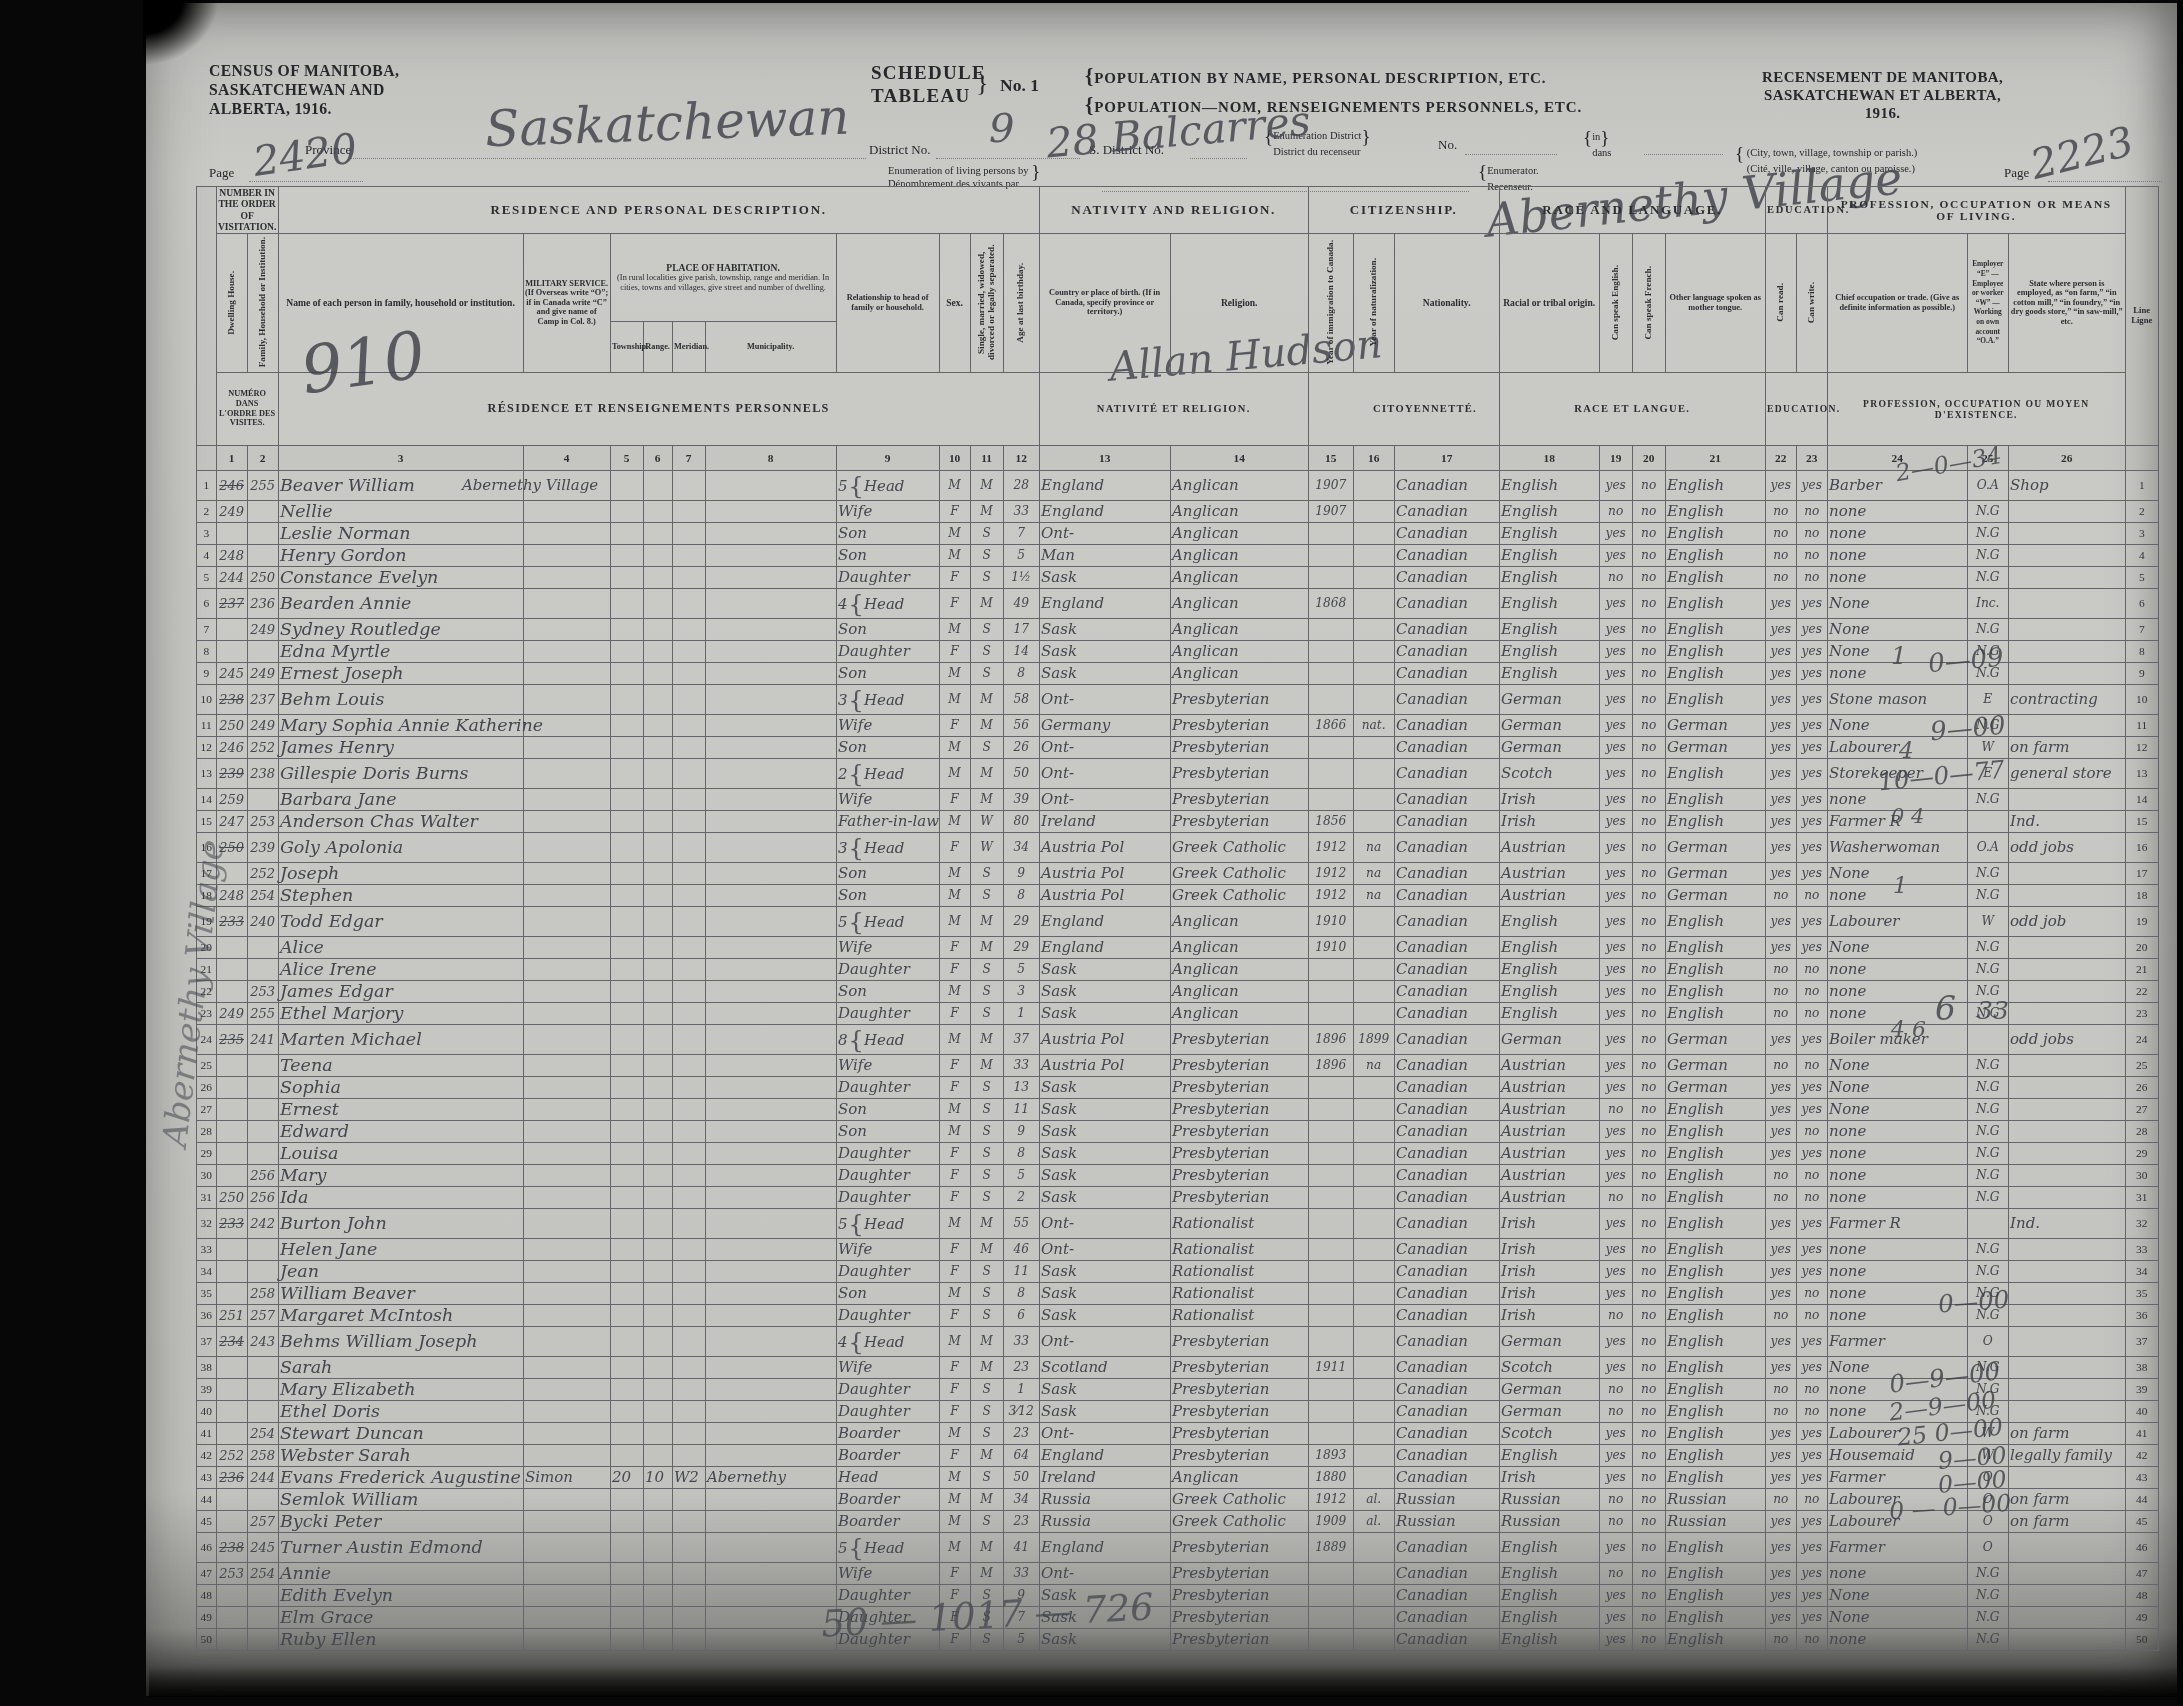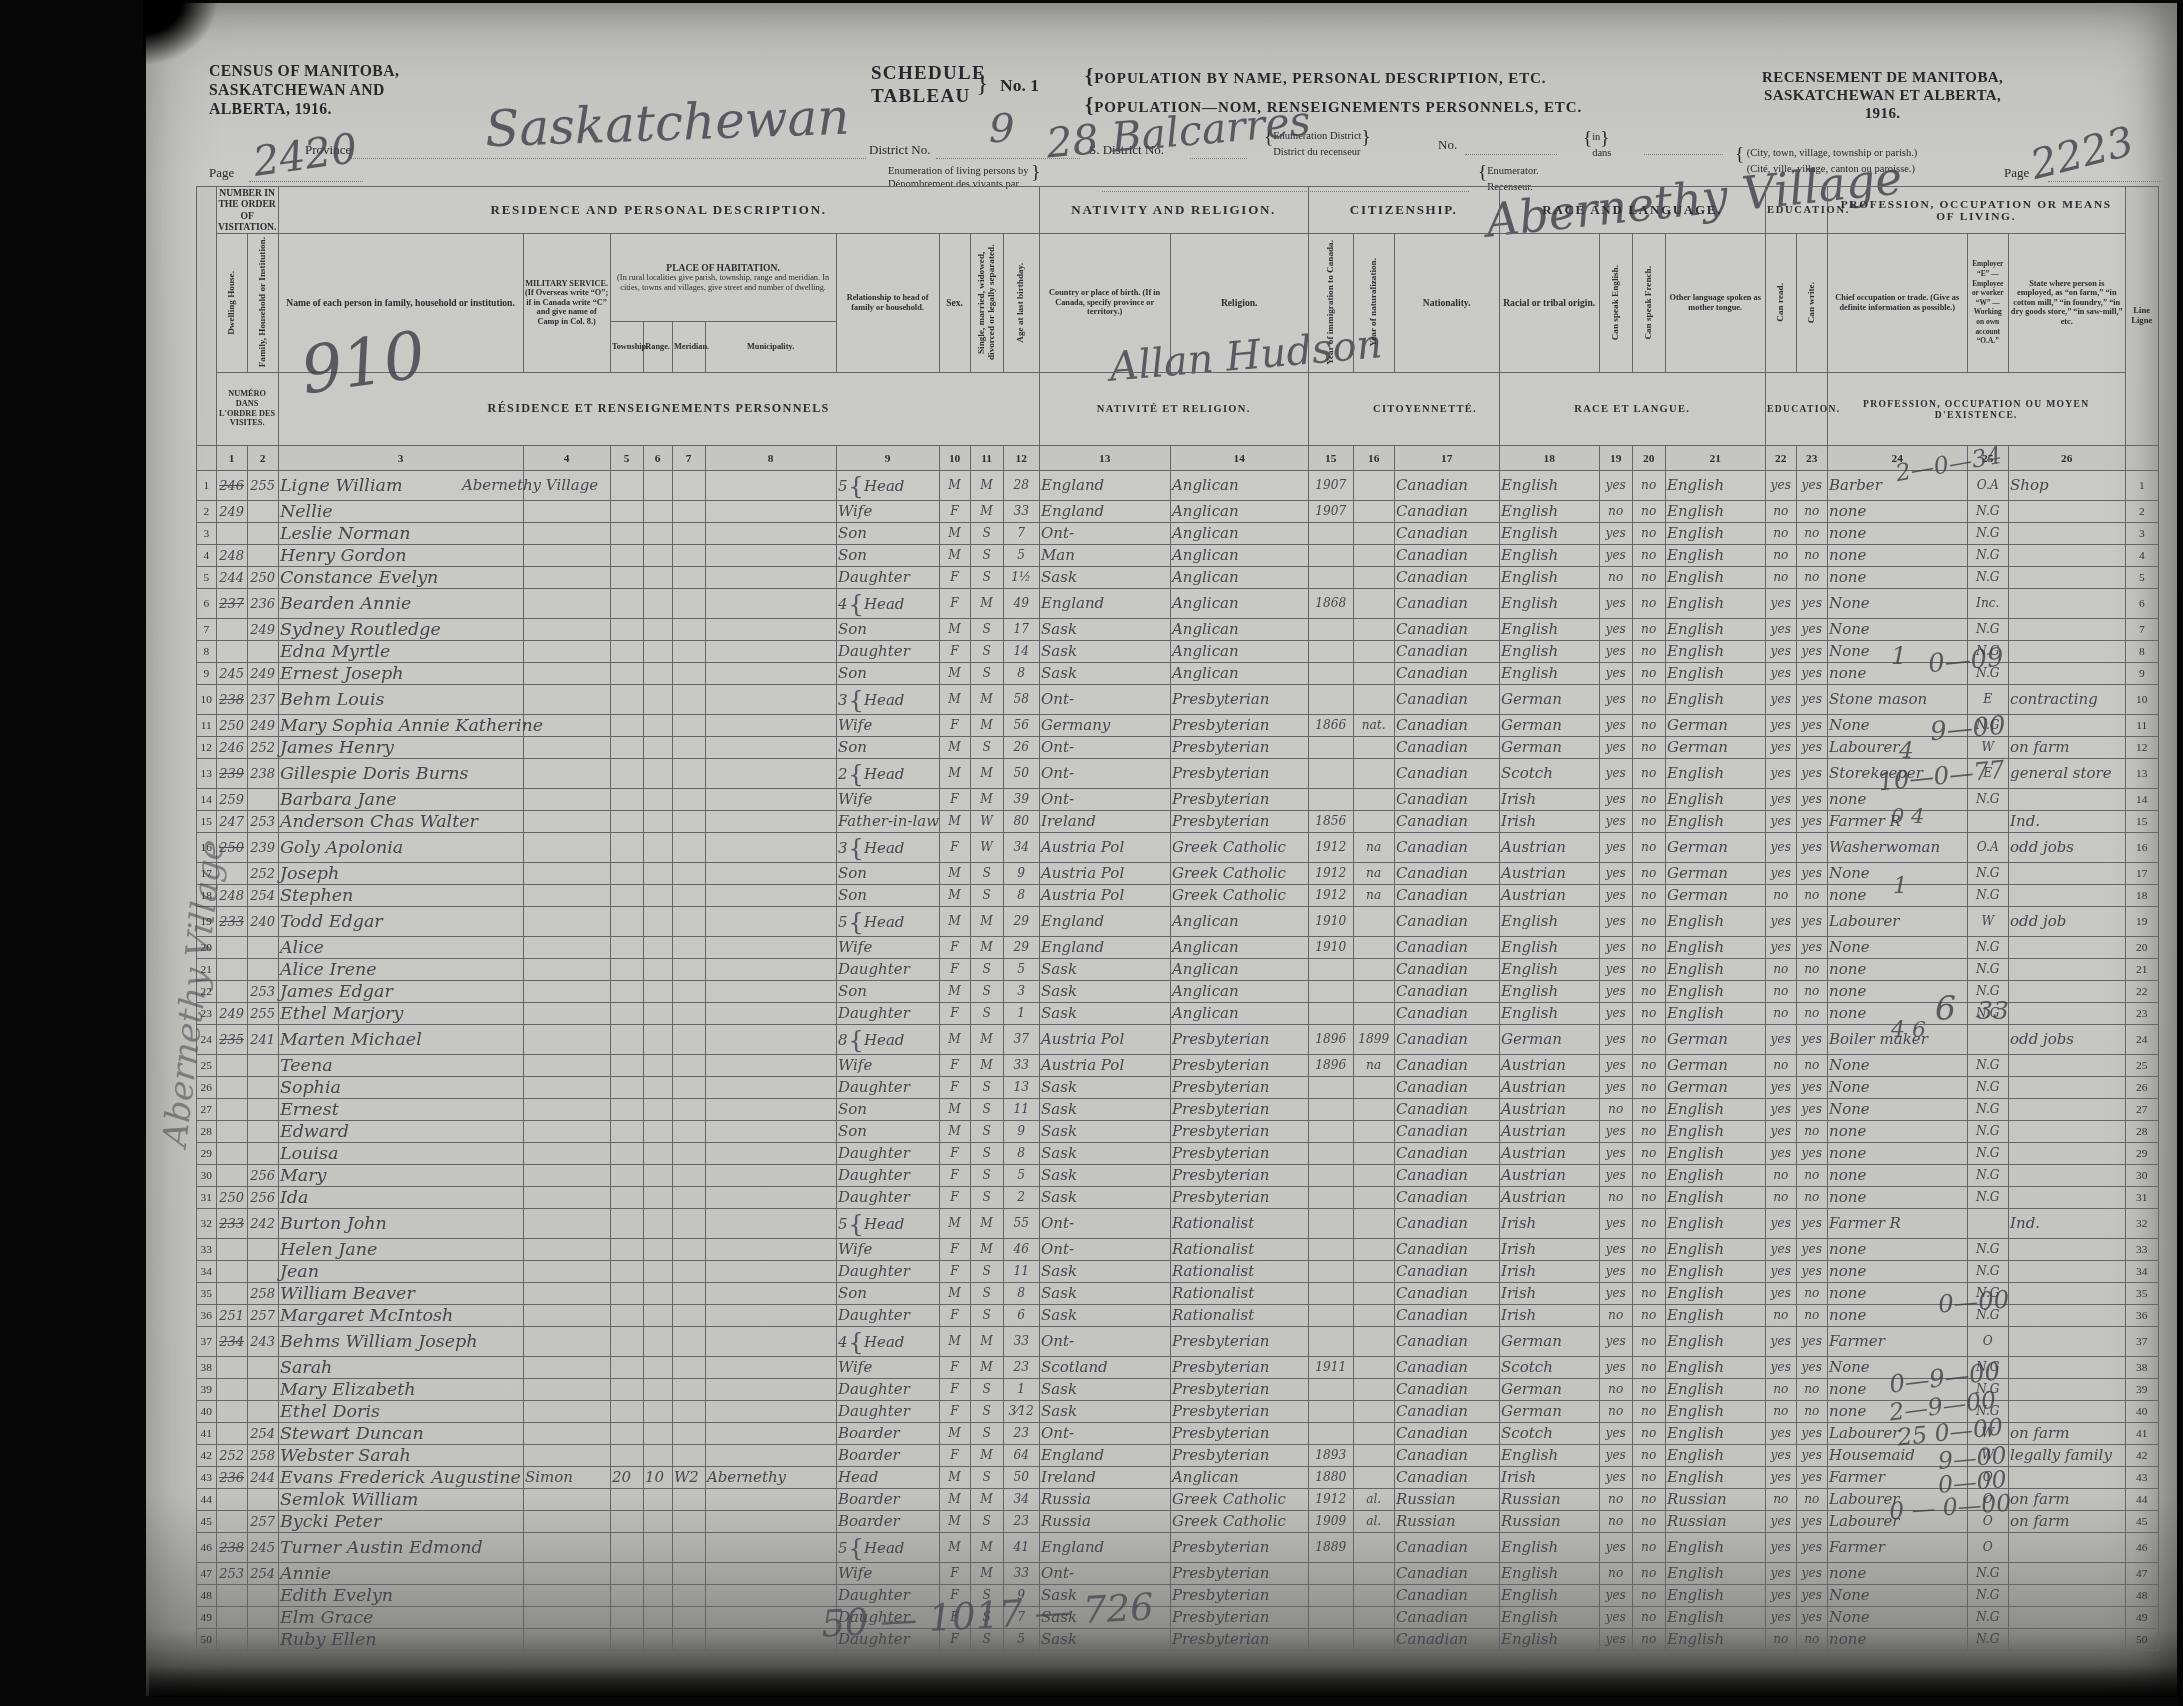--- a/index.html
+++ b/index.html
@@ -282,21 +282,21 @@
         <th data-name="column-number-25">25</th>
         <th data-name="column-number-26">26</th>
         <th data-name="column-number-blank-right"></th>
       </tr>
   </thead>
   <tbody id="rows" data-name="table-body">
       <tr data-name="table-row">
         <td class="pn" data-name="cell-line-left">1</td>
         <td class="hw dv c strike" data-name="cell-dwelling">246</td>
         <td class="hw dv c" data-name="cell-family">255</td>
-        <td class="hw nm" data-name="cell-name">Ligne William</td>
+        <td class="hw nm" data-name="cell-name">Beaver William</td>
         <td class="hw mid" data-name="cell-military"></td>
         <td class="hw mid" data-name="cell-township"></td>
         <td class="hw mid" data-name="cell-range"></td>
         <td class="hw mid" data-name="cell-meridian"></td>
         <td class="hw mid" data-name="cell-municipality"><span class="mu-shift">Abernethy Village</span></td>
         <td class="hw mid" data-name="cell-relationship"><span class="fsz">5</span><span class="fbr">{</span>Head</td>
         <td class="hw yn c" data-name="cell-sex">M</td>
         <td class="hw yn c" data-name="cell-marital">M</td>
         <td class="hw yn c" data-name="cell-age">28</td>
         <td class="hw mid" data-name="cell-birthplace">England</td>

